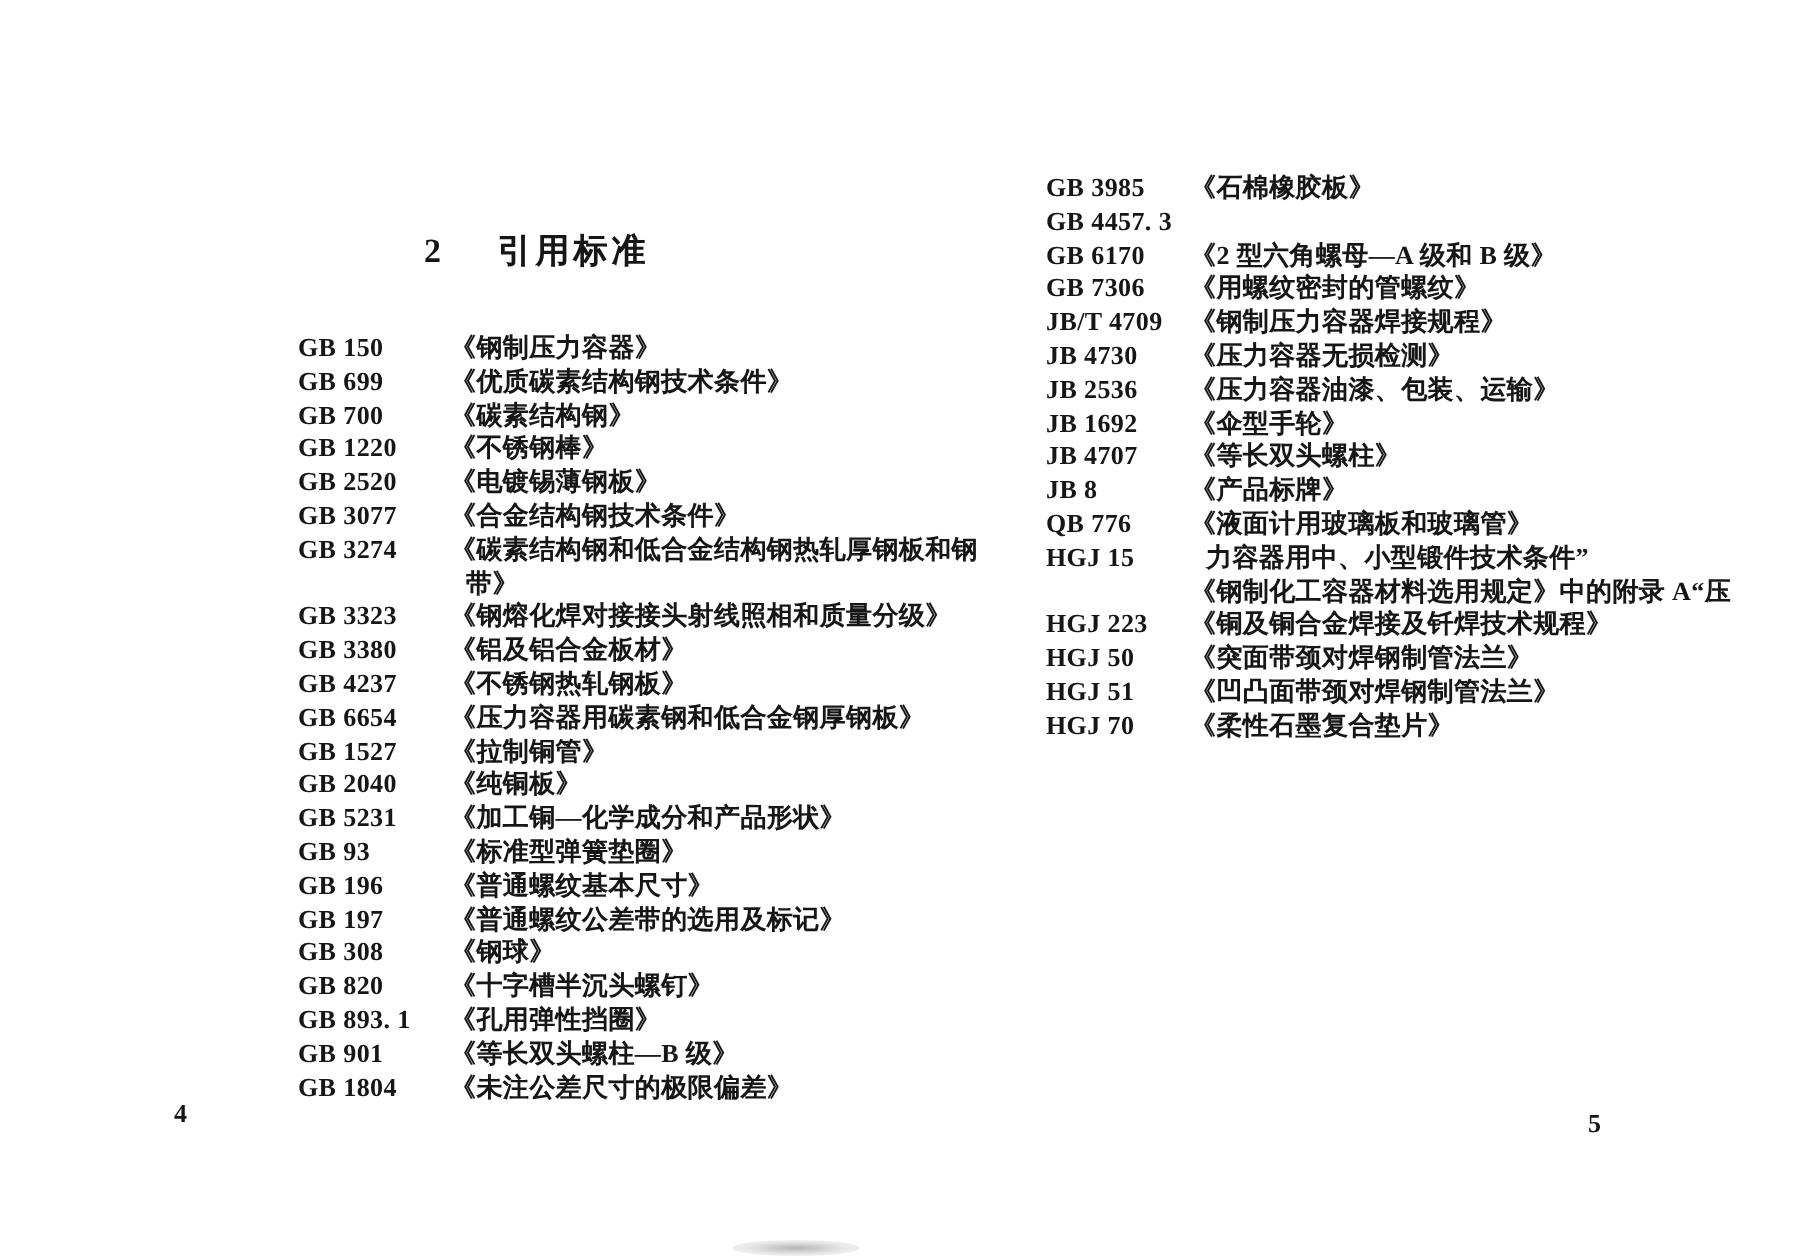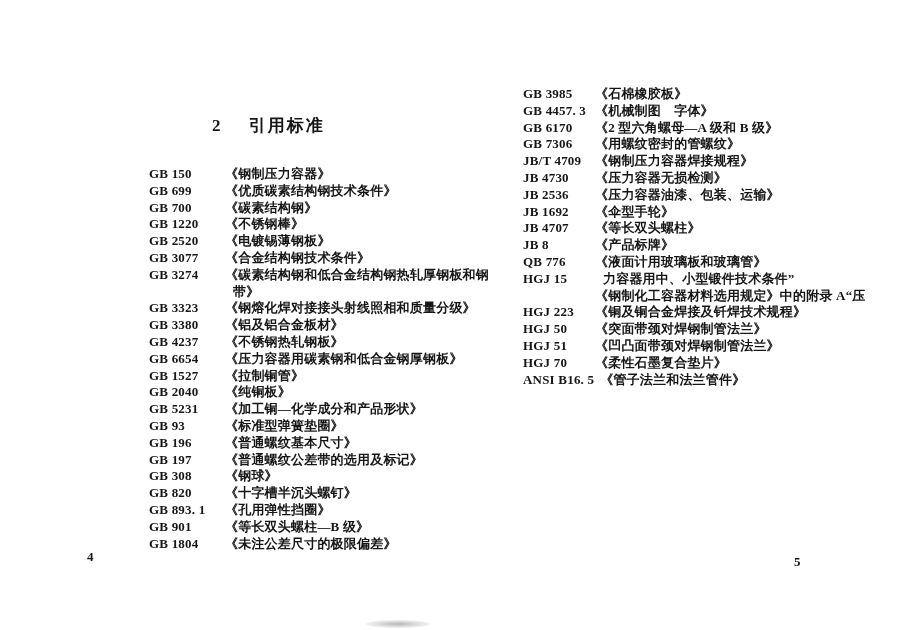--- a/index.html
+++ b/index.html
@@ -209,23 +209,20 @@
 
   <div class="list right">
       <div class="row">
         <span class="code">GB 3985</span>
         <span class="title">
           <div class="tline">《石棉橡胶板》</div>
         </span>
       </div>
       <div class="row">
         <span class="code">GB 4457. 3</span>
-        <span class="title">
-          <div class="tline">《机械制图　字体》</div>
-        </span>
       </div>
       <div class="row">
         <span class="code">GB 6170</span>
         <span class="title">
           <div class="tline">《2 型六角螺母—A 级和 B 级》</div>
         </span>
       </div>
       <div class="row">
         <span class="code">GB 7306</span>
         <span class="title">
@@ -298,26 +295,20 @@
         <span class="title">
           <div class="tline">《凹凸面带颈对焊钢制管法兰》</div>
         </span>
       </div>
       <div class="row">
         <span class="code">HGJ 70</span>
         <span class="title">
           <div class="tline">《柔性石墨复合垫片》</div>
         </span>
       </div>
-      <div class="row">
-        <span class="code">ANSI B16. 5</span>
-        <span class="title">
-          <div class="tline">《管子法兰和法兰管件》</div>
-        </span>
-      </div>
     </div>
 
   <div class="pagenum left">4</div>
   <div class="pagenum right">5</div>
 
   <div class="scan-smudge"></div>
 
 </div>
 
 </body></html>

